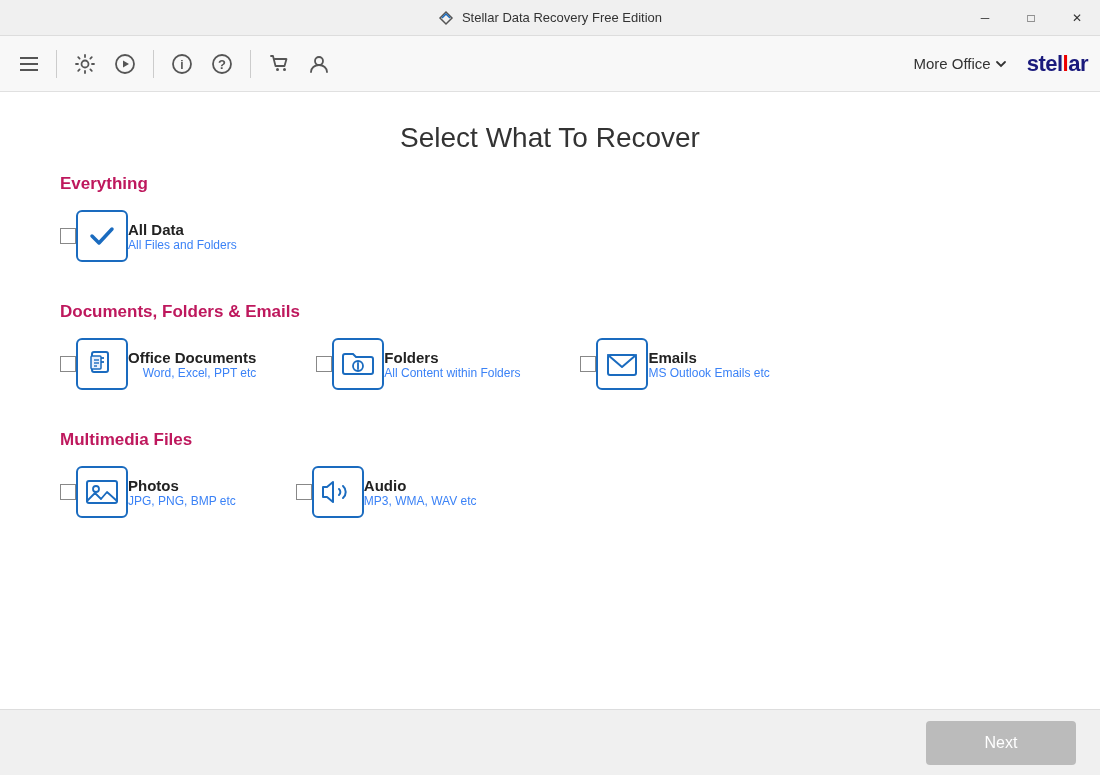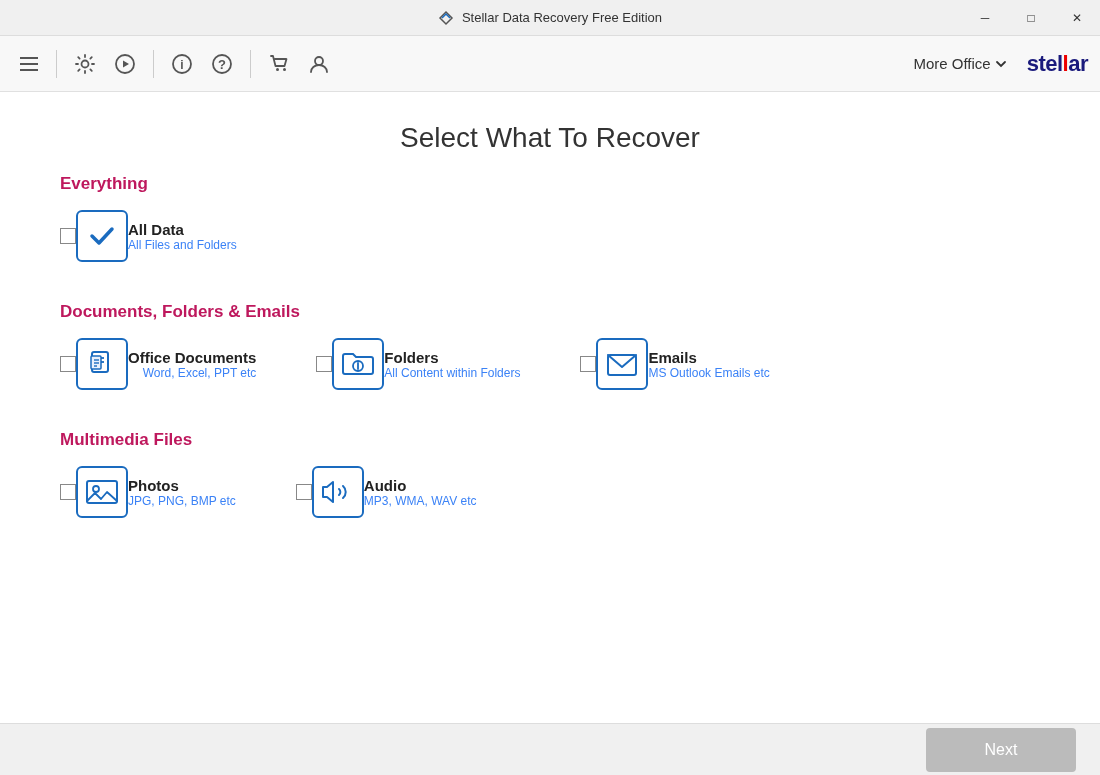--- a/index.html
+++ b/index.html
@@ -186,21 +186,21 @@
       border: 2px solid #1a6bbf;
       border-radius: 6px;
       display: flex;
       align-items: center;
       justify-content: center;
       background: #fff;
     }
 
     
     .bottom-bar {
-      height: 52px;
+      height: 66px;
       background: #f0f0f0;
       border-top: 1px solid #ddd;
       display: flex;
       align-items: center;
       justify-content: flex-end;
       padding: 8px 24px;
       flex-shrink: 0;
     }
     .next-btn {
       width: 150px;

